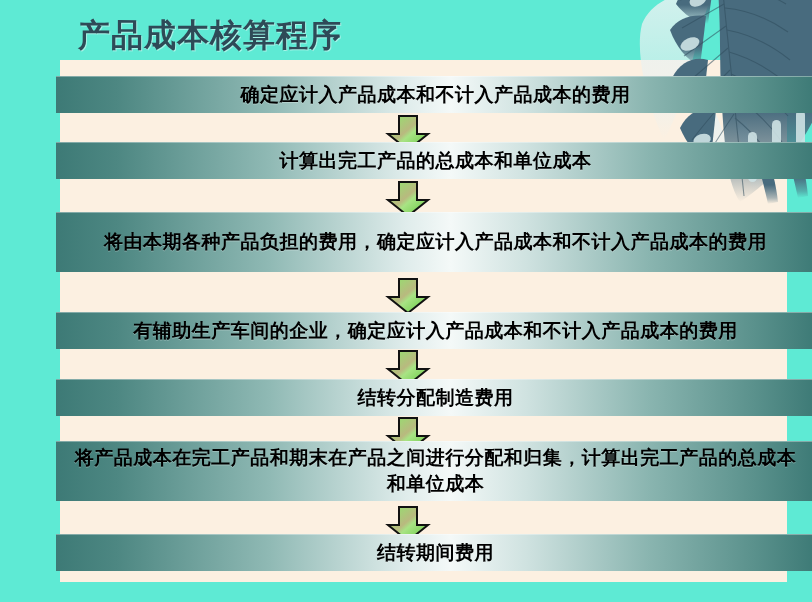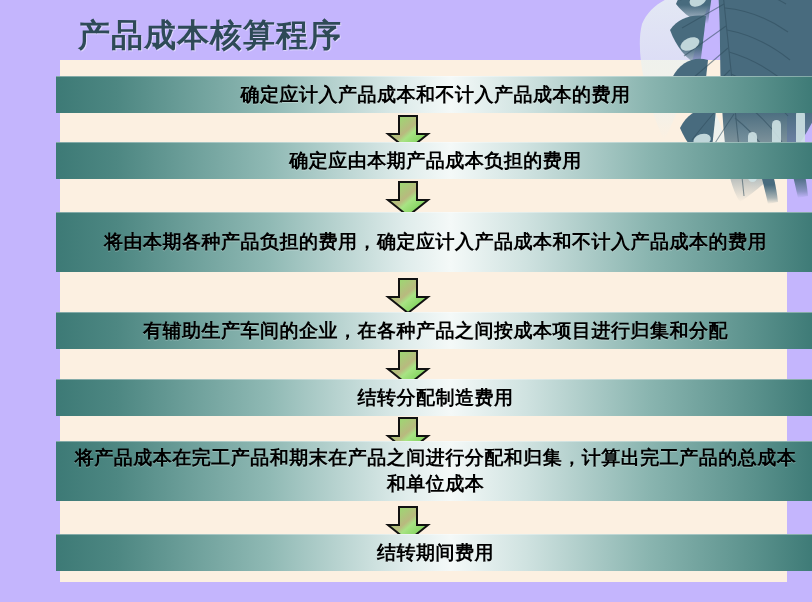--- a/index.html
+++ b/index.html
@@ -9,21 +9,21 @@
     font-family:"Liberation Serif","DejaVu Serif",serif;
     overflow:hidden;
     position:relative;
   }
 
   
   #slide {
     position:absolute; inset:0;
     width:812px; height:602px;
     overflow:hidden;
-    background:#c4b5fd;
+    background:#5eead4;
   }
 
   
   .cream-panel {
     position:absolute;
     left:60px; top:60px;
     width:727px; height:522px;
     background:#fcf0e1;
   }
 
@@ -227,41 +227,41 @@
             <stop offset="45%" stop-color="#b9b97f"></stop>
             <stop offset="55%" stop-color="#a8e384"></stop>
             <stop offset="100%" stop-color="#5fc63c"></stop>
           </linearGradient>
         </defs>
         <path d="M14 2 H32 V20 H43 L23 36 L3 20 H14 Z" fill="url(#agA)" stroke="#111" stroke-width="2" stroke-linejoin="miter"></path>
       </svg>
     </div>
 
     <div class="bar one-line r2">
-      <span class="bar-text">确定应由本期产品成本负担的费用</span>
+      <span class="bar-text">计算出完工产品的总成本和单位成本</span>
     </div>
 
     <div class="arrow a2">
       <svg width="46" height="38" viewBox="0 0 46 38" xmlns="http://www.w3.org/2000/svg">
         <path d="M14 2 H32 V20 H43 L23 36 L3 20 H14 Z" fill="url(#agA)" stroke="#111" stroke-width="2" stroke-linejoin="miter"></path>
       </svg>
     </div>
 
     <div class="bar two-line r3">
       <span class="bar-text">将由本期各种产品负担的费用，确定应计入产品成本和不计入产品成本的费用</span>
     </div>
 
     <div class="arrow a3">
       <svg width="46" height="38" viewBox="0 0 46 38" xmlns="http://www.w3.org/2000/svg">
         <path d="M14 2 H32 V20 H43 L23 36 L3 20 H14 Z" fill="url(#agA)" stroke="#111" stroke-width="2" stroke-linejoin="miter"></path>
       </svg>
     </div>
 
     <div class="bar one-line r4">
-      <span class="bar-text">有辅助生产车间的企业，在各种产品之间按成本项目进行归集和分配</span>
+      <span class="bar-text">有辅助生产车间的企业，确定应计入产品成本和不计入产品成本的费用</span>
     </div>
 
     <div class="arrow a4">
       <svg width="46" height="38" viewBox="0 0 46 38" xmlns="http://www.w3.org/2000/svg">
         <path d="M14 2 H32 V20 H43 L23 36 L3 20 H14 Z" fill="url(#agA)" stroke="#111" stroke-width="2" stroke-linejoin="miter"></path>
       </svg>
     </div>
 
     <div class="bar one-line r5">
       <span class="bar-text">结转分配制造费用</span>

